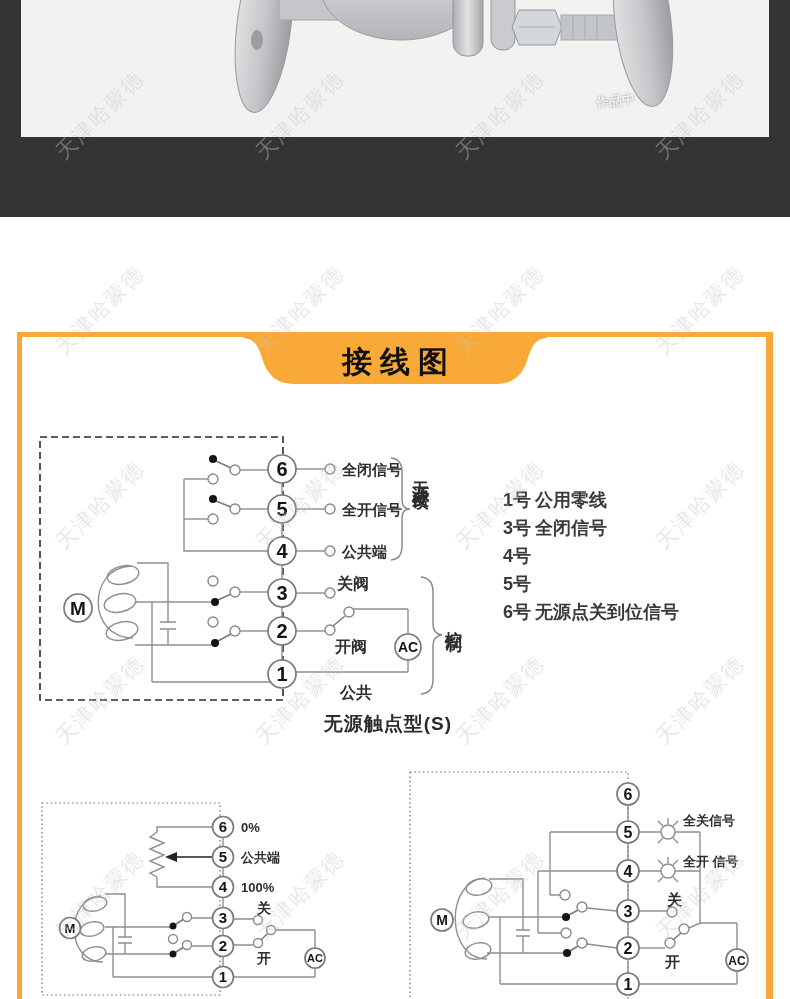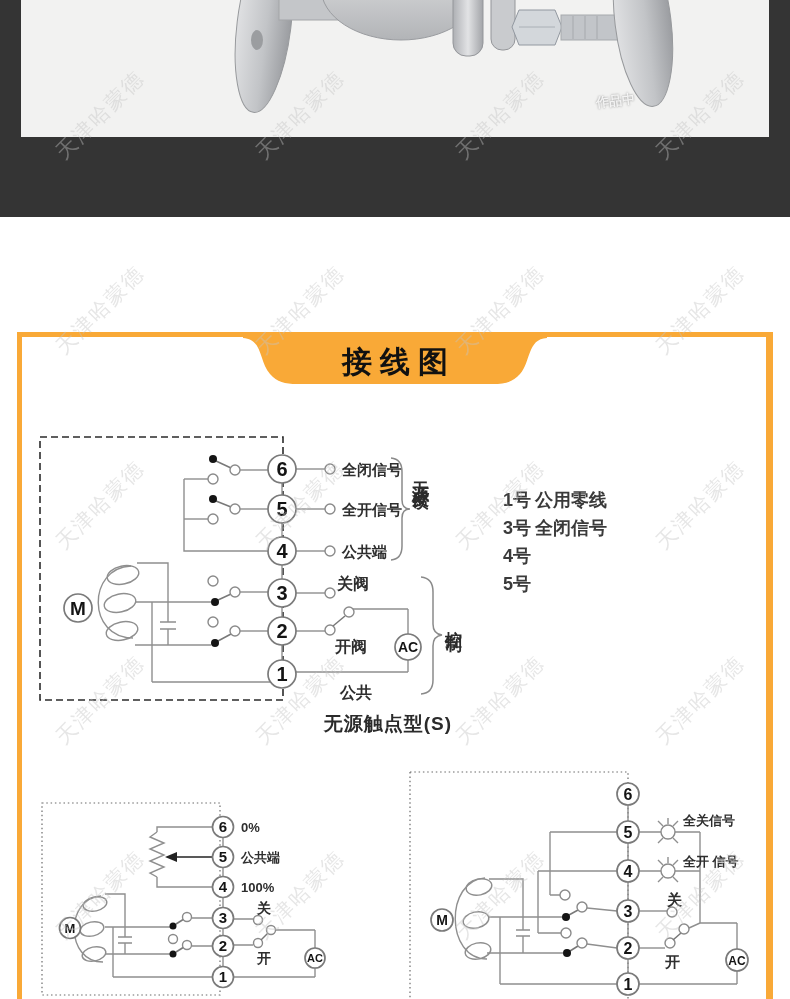--- a/index.html
+++ b/index.html
@@ -187,20 +187,24 @@
     <div class="row">
         <span>3号</span>
         <span>全闭信号</span>
       </div>
     <div class="row">
         <span>4号</span>
       </div>
     <div class="row">
         <span>5号</span>
       </div>
+    <div class="row">
+        <span>6号</span>
+        <span>无源点关到位信号</span>
+      </div>
   </div>
 
   <div class="caption">无源触点型(S)</div>
 
   <svg style="position:absolute;left:35px;top:782px;" width="340" height="217" viewBox="0 0 340 217">
     <rect x="7" y="21" width="178" height="192" fill="none" stroke="#6a6a6a" stroke-width="1.2" stroke-dasharray="1.5,2.8"></rect>
     <g class="wire">
       <path d="M188,45 V195"></path>
       <path d="M178,45 H122 V50 M122,95 V105 H178"></path>
       <path d="M157,136 H178 M157,164 H178"></path>

